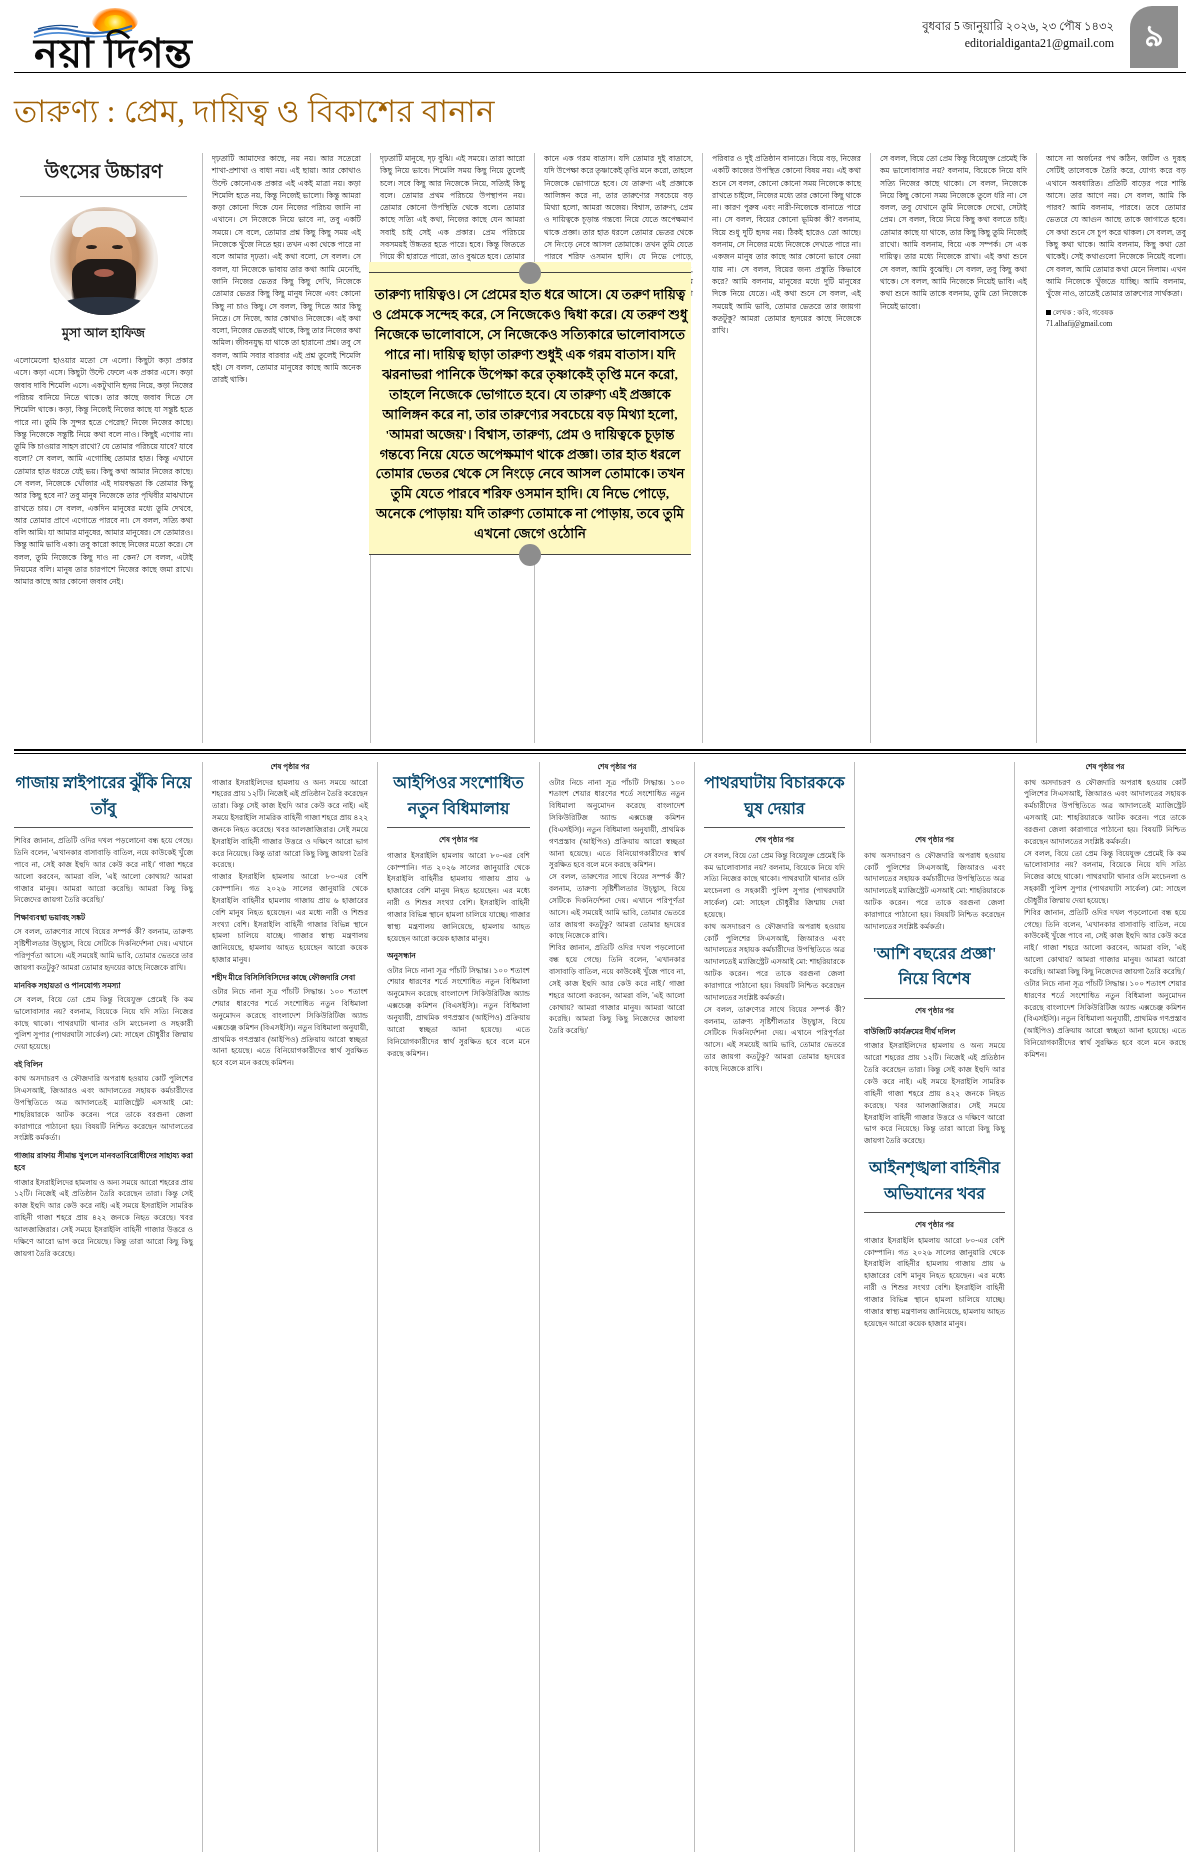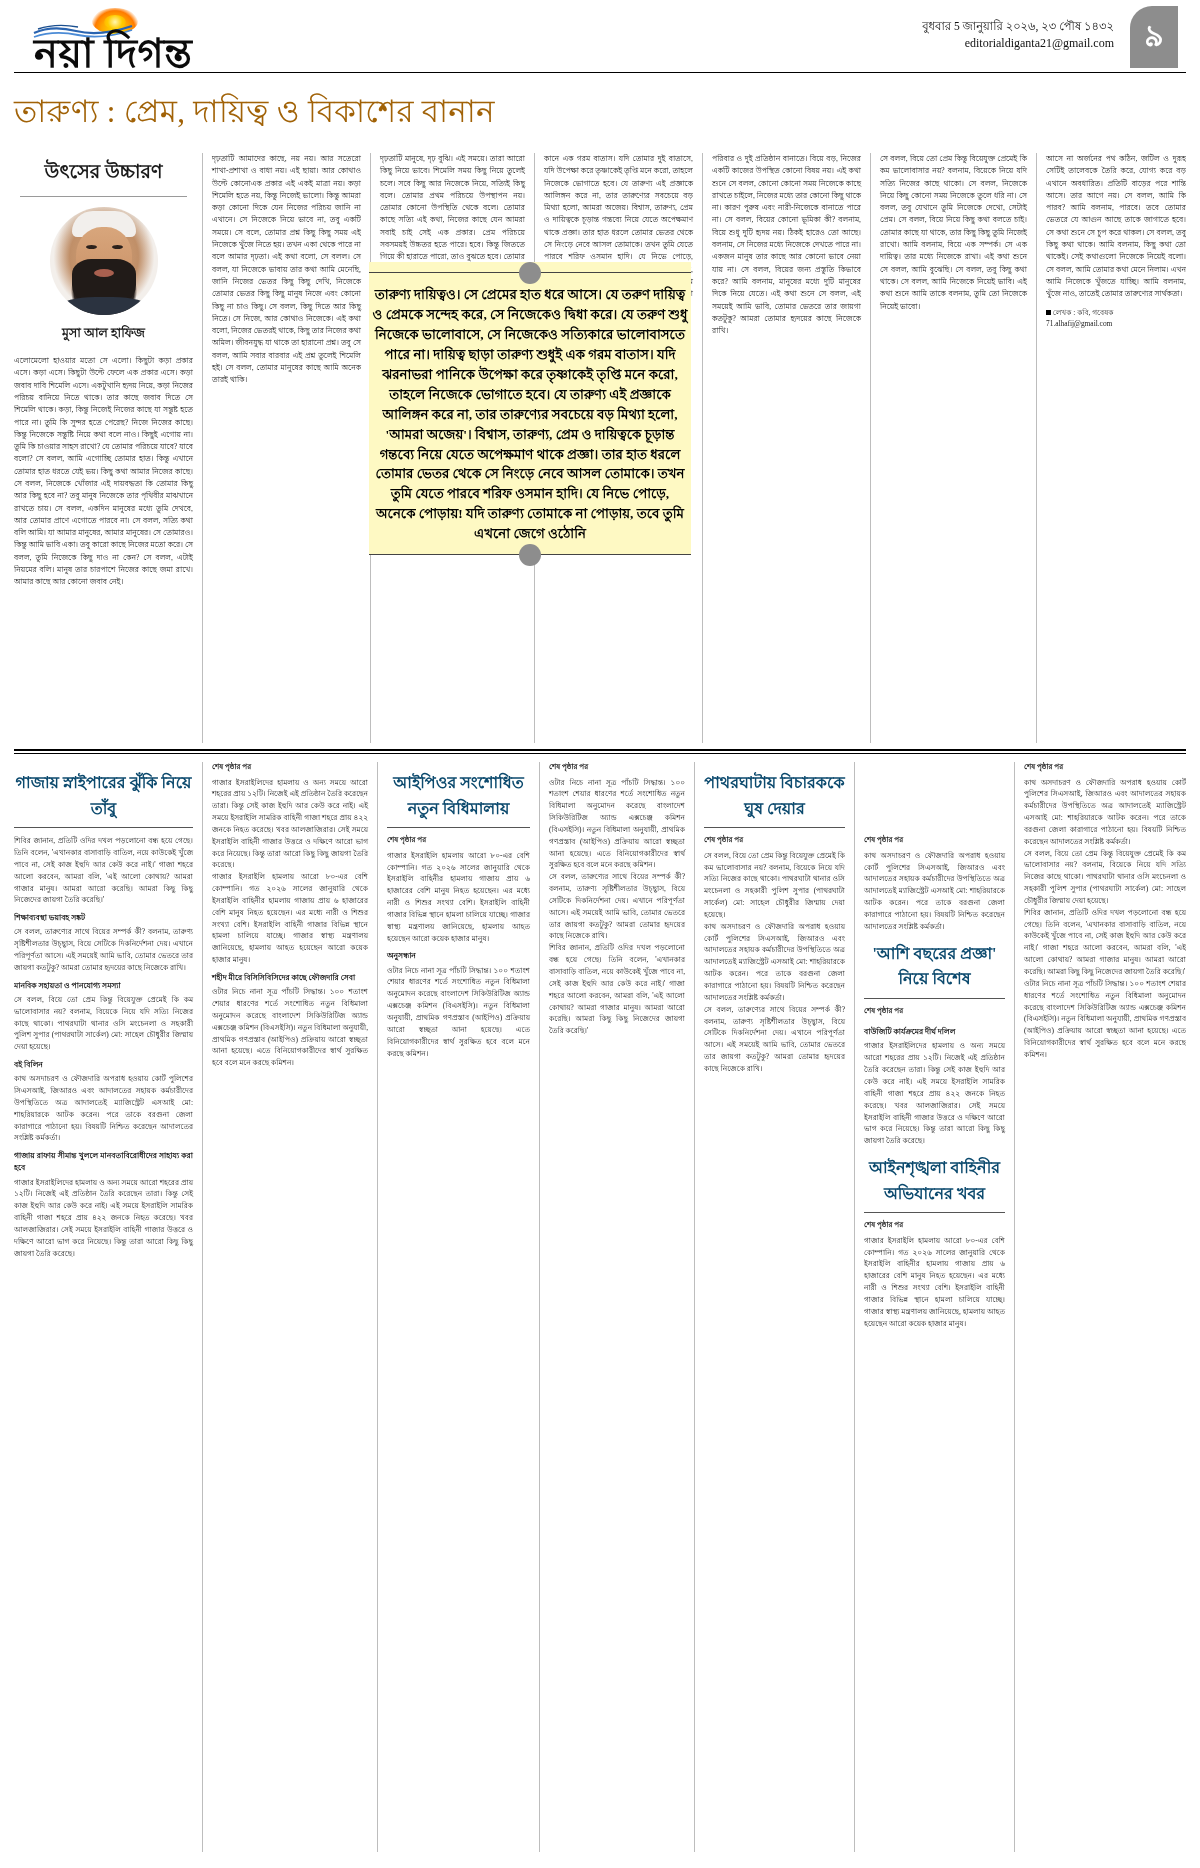--- a/index.html
+++ b/index.html
@@ -129,21 +129,21 @@
   .hr-heavy { border-top: 2px solid #000; margin: 6px 0 0; }
   .hr-light { border-top: 1px solid #000; margin: 2px 0 0; }
 
   
   .bottom-area { display: flex; margin-top: 8px; height: 1090px; }
   .sec-head {
     text-align: center; font-size: 16px; font-weight: bold;
     padding: 8px 0 6px; color: #0c4a6e;
   }
   .sec-rule { border-bottom: 1px solid #555; margin: 0 0 7px; }
-  .cont-label { font-size: 7.2px; text-align: left; font-weight: bold; padding-bottom: 3px; }
+  .cont-label { font-size: 7.2px; text-align: center; font-weight: bold; padding-bottom: 3px; }
   .bcol { padding: 0 9px; font-size: 7.4px; line-height: 1.6; text-align: justify; overflow: hidden; }
   .b1 { width: 188px; padding-left: 0; }
   .b2 { width: 175px; }
   .b3 { width: 162px; }
   .b4 { width: 155px; }
   .b5 { width: 160px; }
   .b6 { width: 160px; }
   .b7 { width: 172px; padding-right: 0; }
   .sub-b { font-weight: bold; font-size: 7.6px; display: block; padding: 6px 0 2px; }
 </style>

